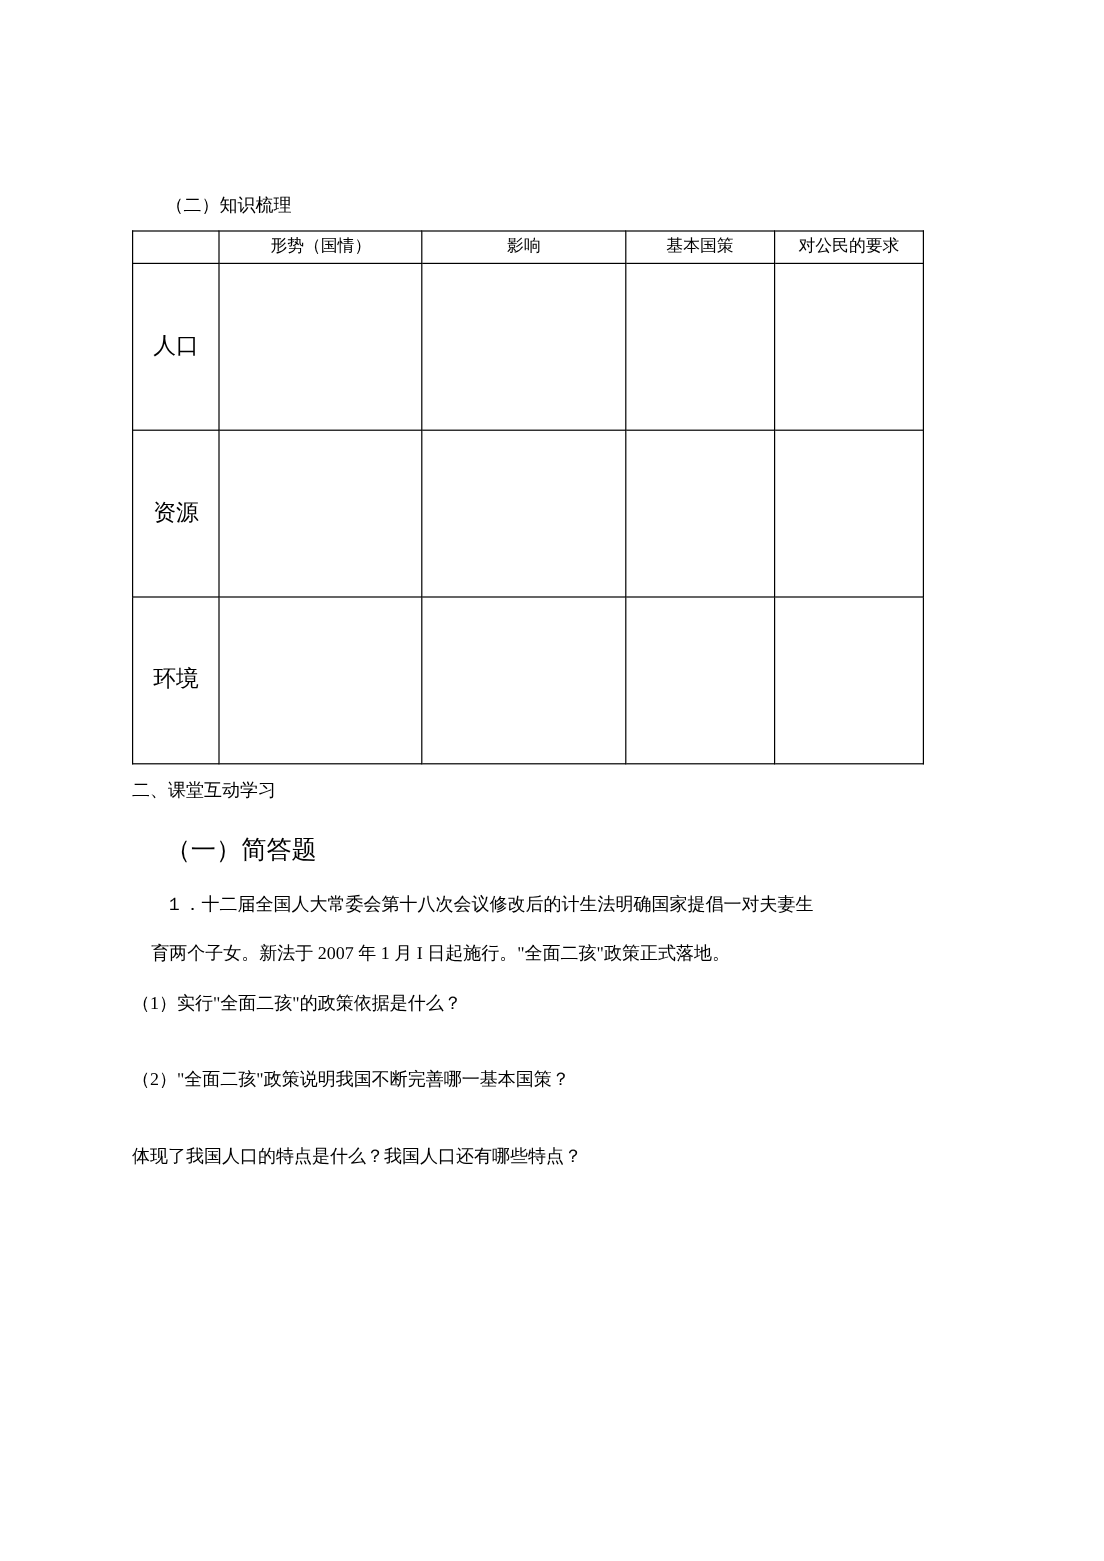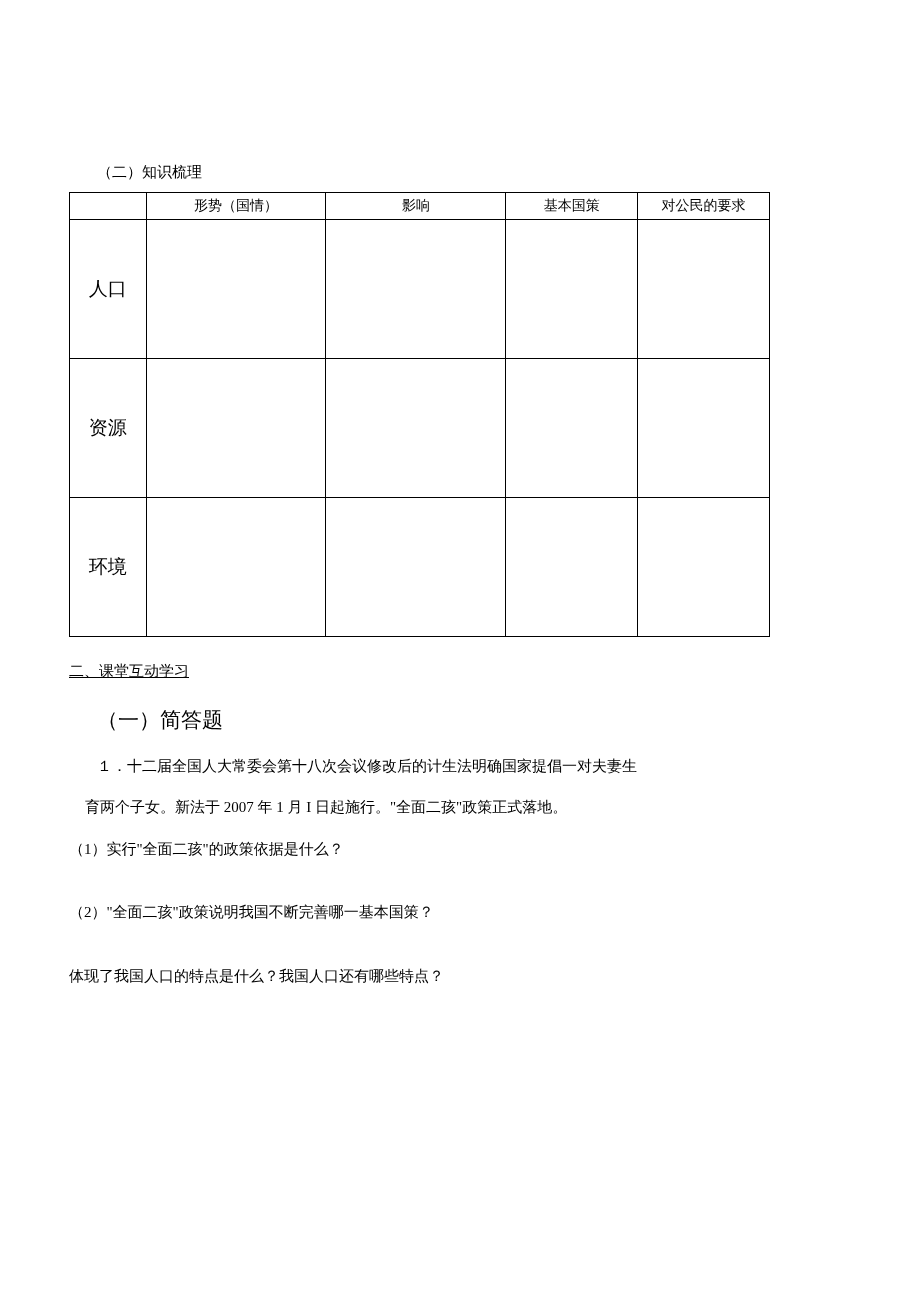--- a/index.html
+++ b/index.html
@@ -8,21 +8,21 @@
     background: #ffffff;
     font-family: "SimSun", "宋体", serif;
     font-size: 15px;
     color: #000;
     line-height: 1.6;
   }
   .page {
     width: 920px;
     min-height: 1301px;
     box-sizing: border-box;
-    padding: 160px 150px 0 69px;
+    padding: 160px 150px 0 110px;
   }
   .section-header {
     margin: 0 0 8px 28px;
     font-size: 15px;
   }
   table.grid {
     border-collapse: collapse;
     width: 100%;
     table-layout: fixed;
   }
@@ -49,23 +49,22 @@
     font-size: 19px;
   }
   .col-rowlabel { width: 64px; }
   .col-situation { width: 150px; }
   .col-effect { width: 150px; }
   .col-policy { width: 110px; }
   .col-requirement { width: 110px; }
 
   .big-heading {
     font-size: 15px;
-    margin-top: 22px;
+    margin-top: 10px;
     margin-bottom: 2px;
-    text-decoration: underline;
   }
   .sub-heading {
     margin-left: 28px;
     font-size: 21px;
     margin-bottom: 2px;
   }
   .para {
     margin: 16px;
     font-size: 15px;
     text-align: justify;

